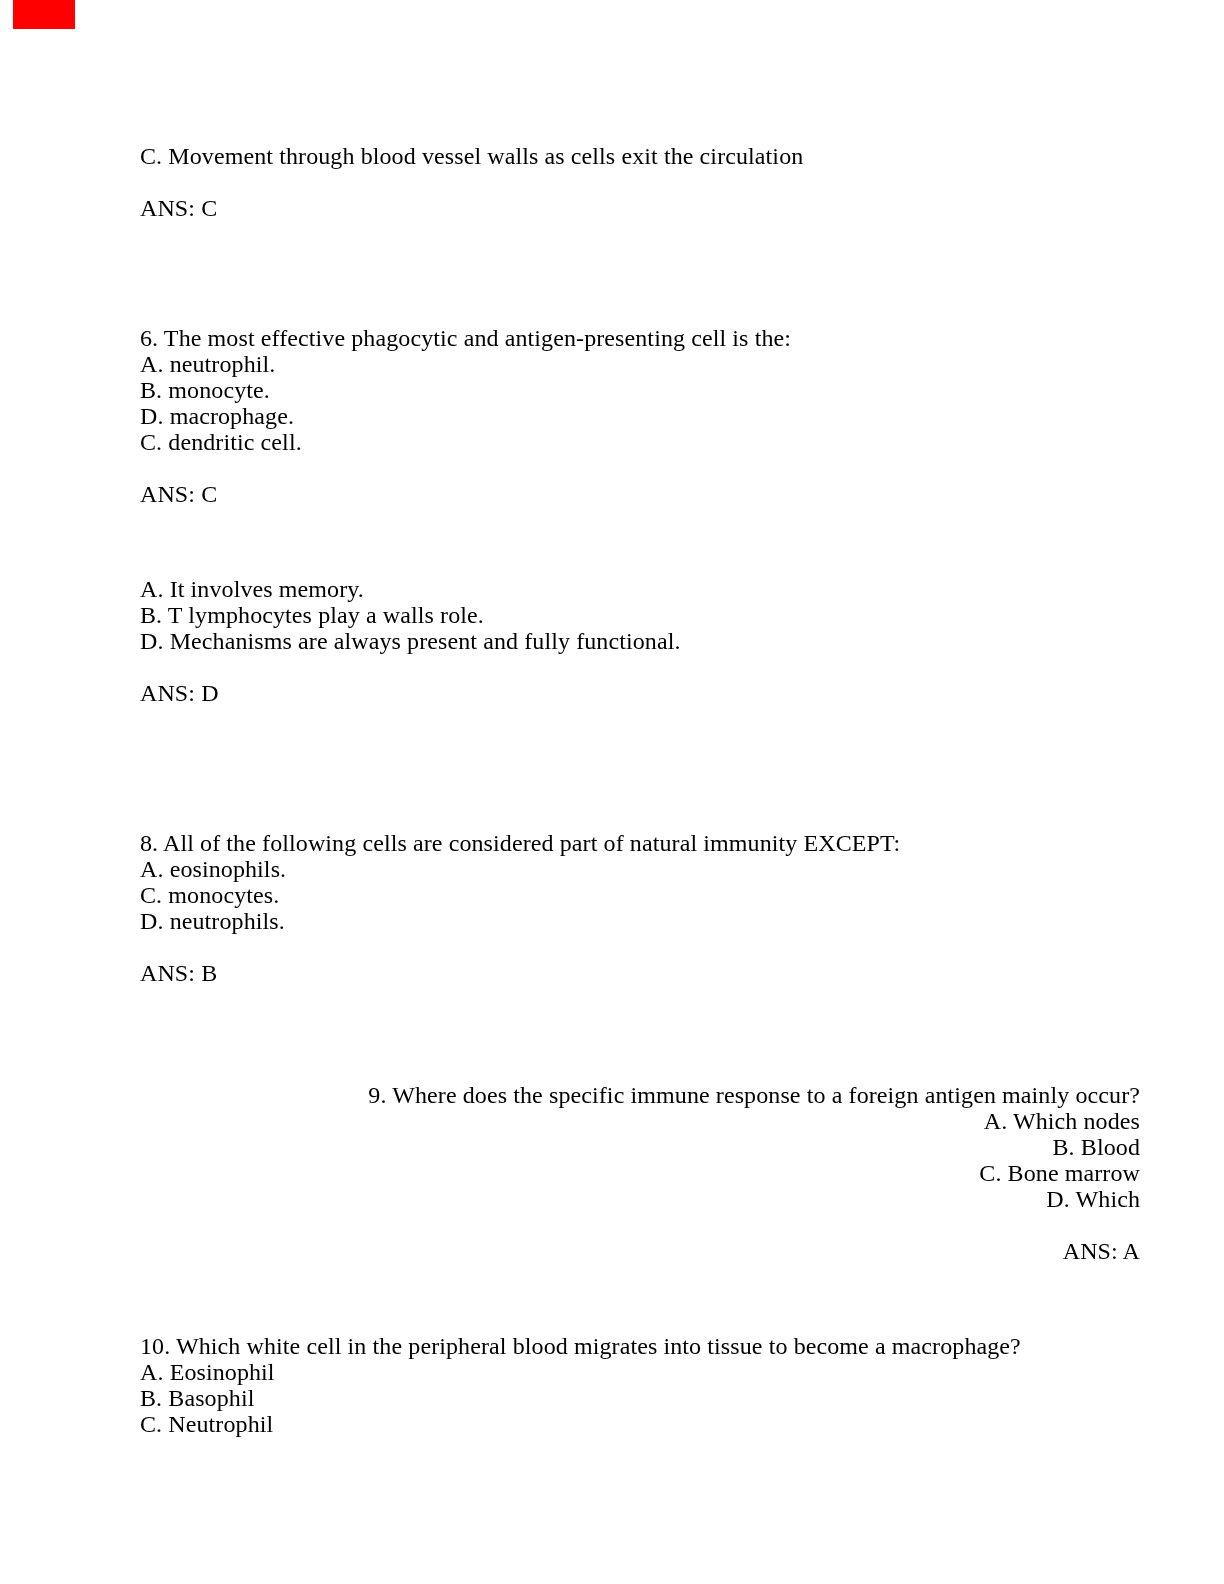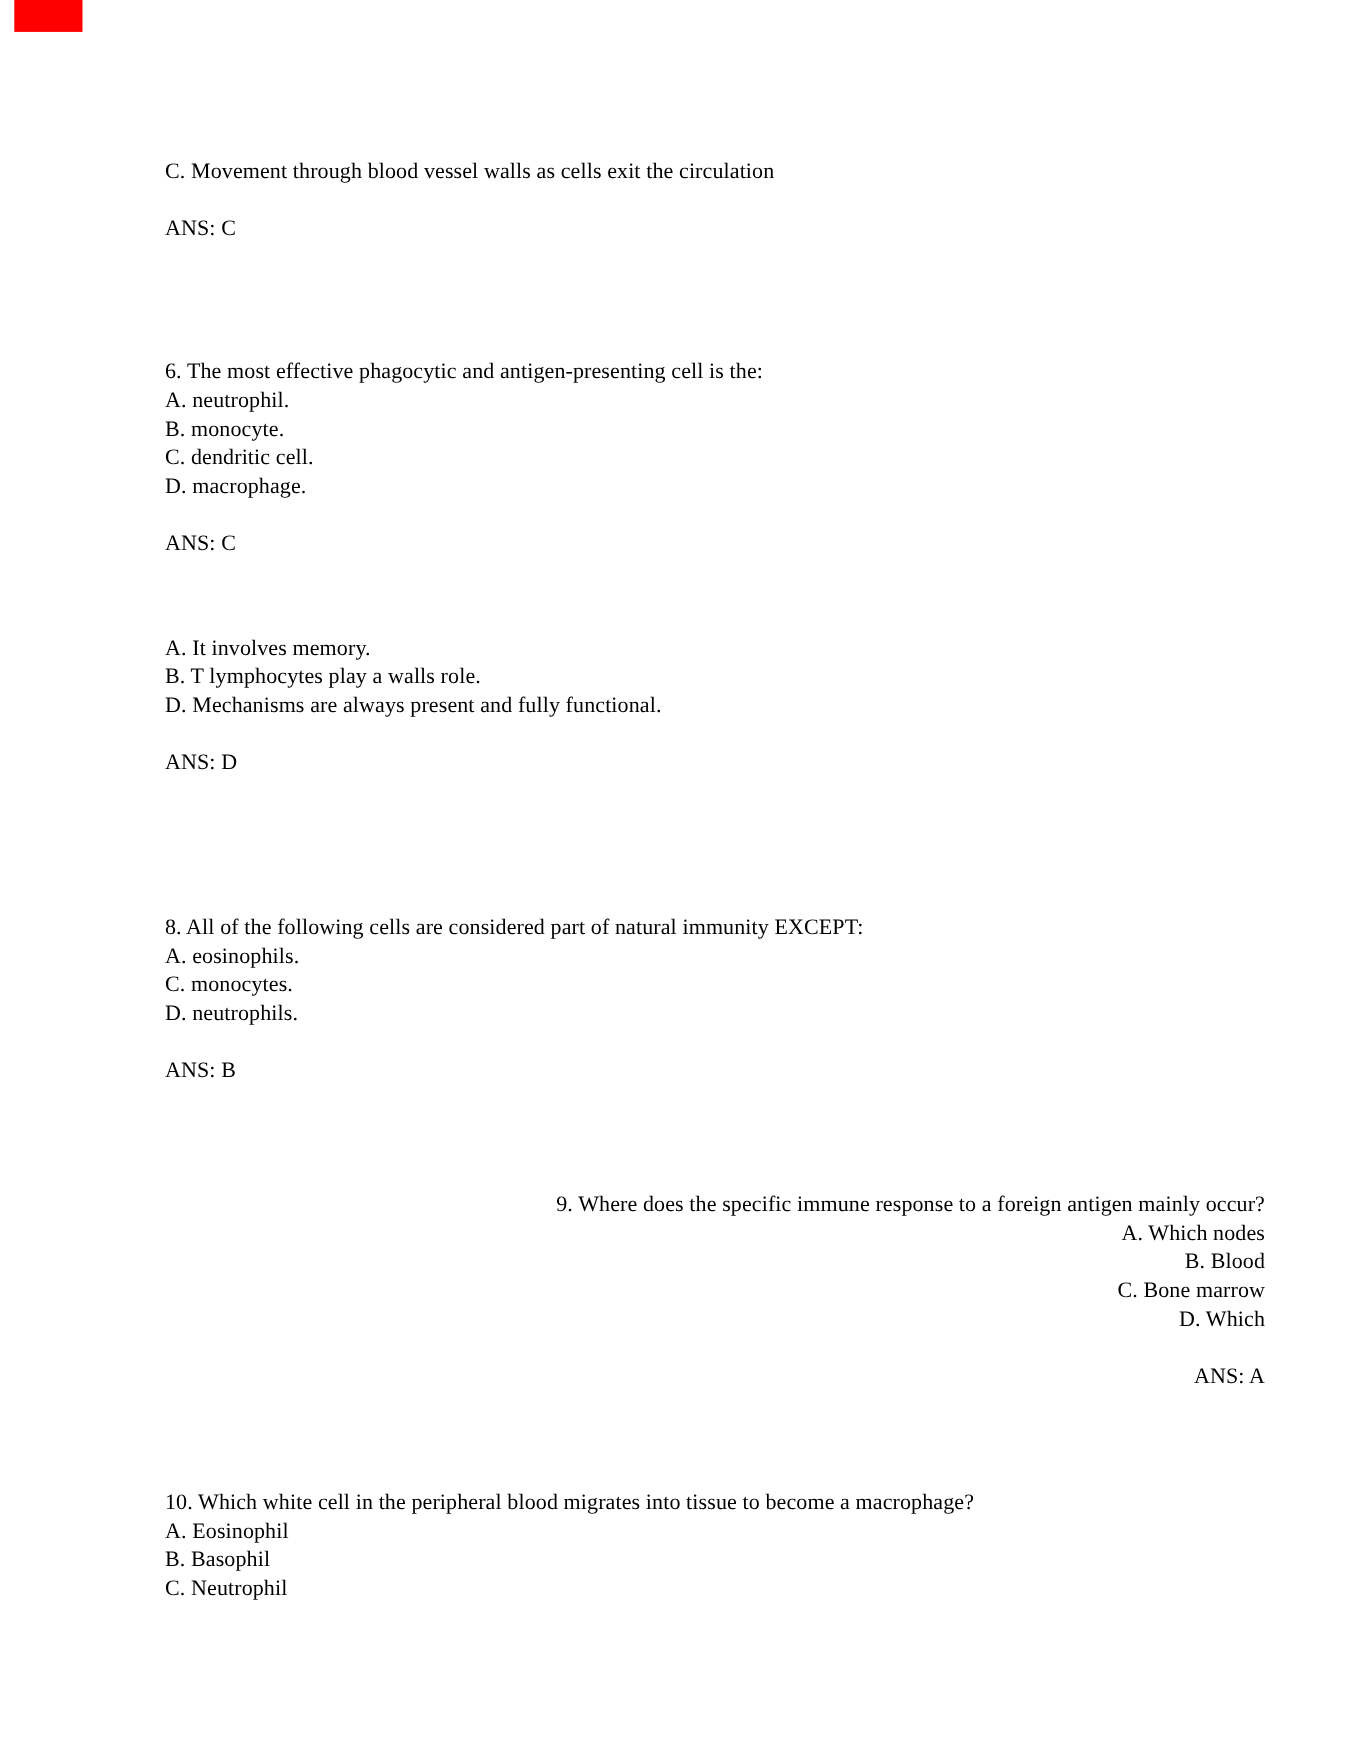--- a/index.html
+++ b/index.html
@@ -22,57 +22,57 @@
   }
   .red-mark {
     position: absolute;
     left: 13px;
     top: 0;
     width: 62px;
     height: 29px;
   }
   .block {
     position: absolute;
-    left: 150px;
+    left: 140px;
     width: 1000px;
-    font-size: 20px;
+    font-size: 24px;
     line-height: 26px;
     letter-spacing: 0.1px;
     font-family: Liberation Serif, serif;
   }
   .block div {
     height: 26px;
     white-space: pre;
   }
   .b0 { top: 143px; }
   .b1 { top: 325px; }
   .b2 { top: 576px; }
   .b3 { top: 830px; }
   .b4 { top: 1082px; text-align: right; }
-  .b5 { top: 1333px; margin-top: 20px; }
+  .b5 { top: 1333px; }
   .answer { margin-top: 26px; }
 </style>
 </head>
 <body>
 
 <div class="page">
 
   <div class="red-mark" style="background: rgb(254, 0, 0);"></div>
 
   <div class="block b0">
     <div>C. Movement through blood vessel walls as cells exit the circulation</div>
     <div class="answer">ANS: C</div>
   </div>
 
   <div class="block b1">
     <div>6. The most effective phagocytic and antigen-presenting cell is the:</div>
     <div>A. neutrophil.</div>
     <div>B. monocyte.</div>
+    <div>D. macrophage.</div>
     <div>C. dendritic cell.</div>
-    <div>D. macrophage.</div>
     <div class="answer">ANS: C</div>
   </div>
 
   <div class="block b2">
     <div>A. It involves memory.</div>
     <div>B. T lymphocytes play a walls role.</div>
     <div>D. Mechanisms are always present and fully functional.</div>
     <div class="answer">ANS: D</div>
   </div>
 

